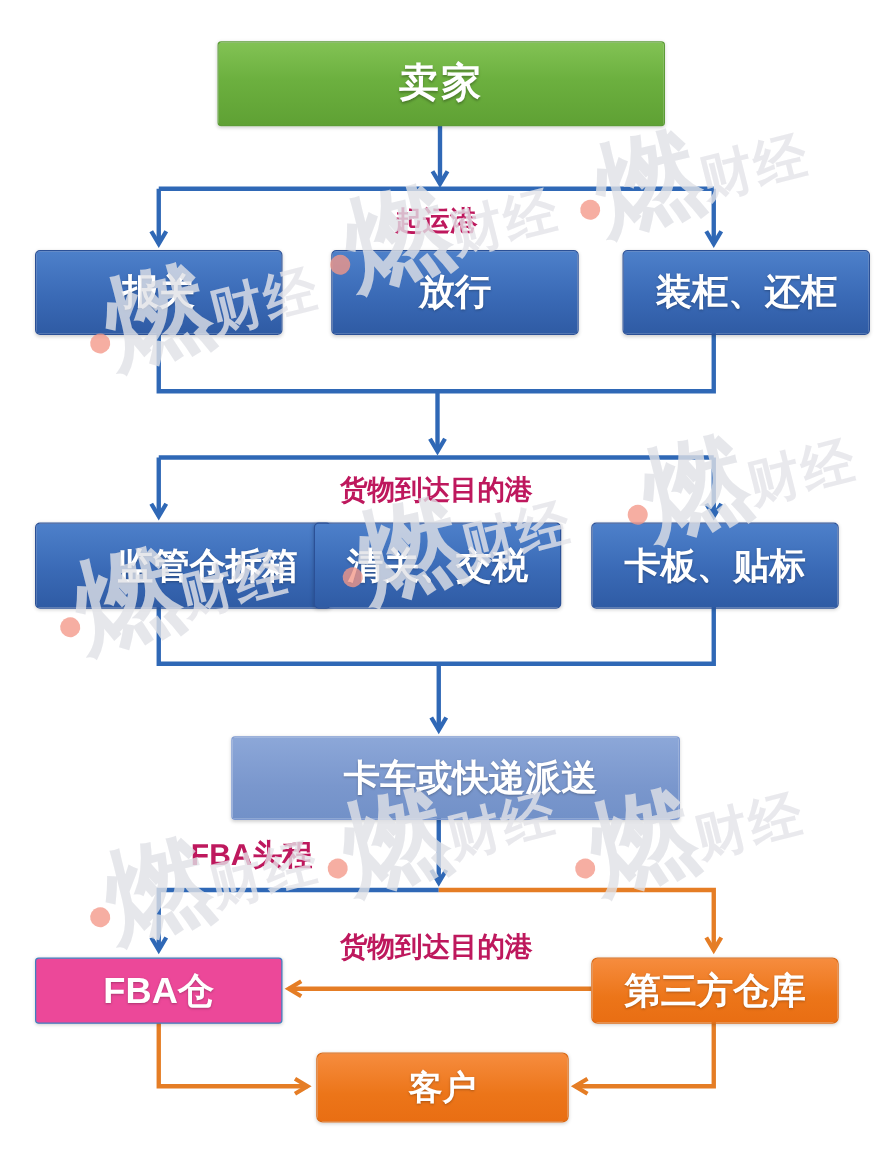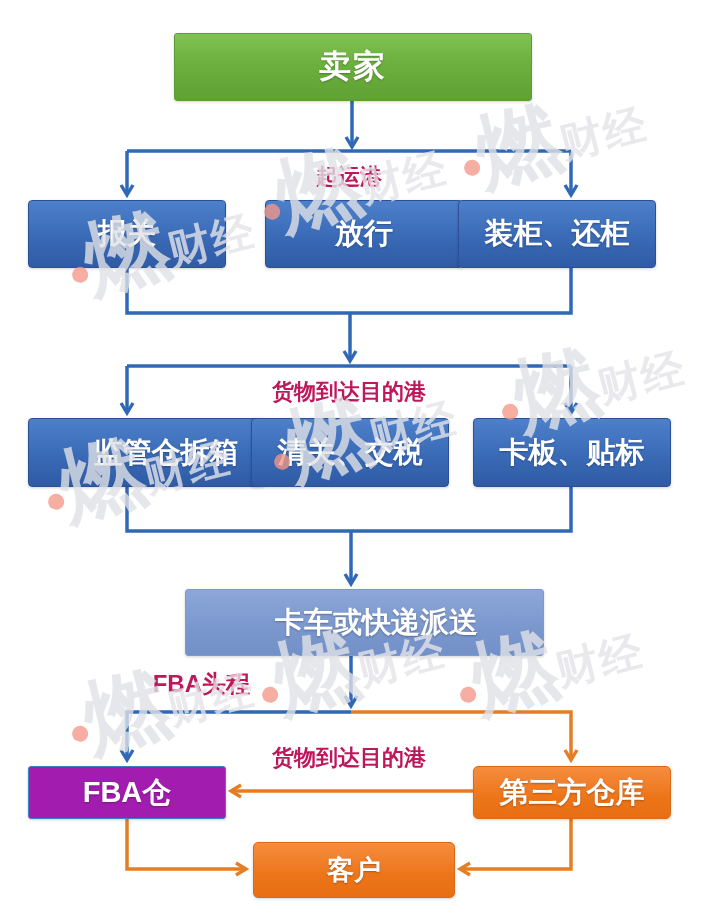--- a/index.html
+++ b/index.html
@@ -61,29 +61,29 @@
       <path d="M473,791 H231" marker-end="url(#ao)"></path>
       <path d="M127,817 V869 H246" marker-end="url(#ao)"></path>
       <path d="M571,817 V869 H460" marker-end="url(#ao)"></path>
     </g>
   </svg>
 
   <div class="node node-blue" style="left:28px;top:200px;width:196px;height:66px;">报关</div>
 
   <div class="node node-green" style="left:174px;top:33px;width:356px;height:66px;">卖家</div>
   <div class="node node-blue" style="left:265px;top:200px;width:196px;height:66px;">放行</div>
-  <div class="node node-blue" style="left:458px;top:200px;width:196px;height:66px;font-family:Liberation Mono, monospace;">装柜、还柜</div>
+  <div class="node node-blue" style="left:498px;top:200px;width:196px;height:66px;font-family:Liberation Mono, monospace;">装柜、还柜</div>
 
   <div class="node node-blue" style="left:28px;top:418px;width:196px;height:67px;padding-left:39px;">监管仓拆箱</div>
   <div class="node node-blue" style="left:251px;top:418px;width:196px;height:67px;">清关、交税</div>
   <div class="node node-blue" style="left:473px;top:418px;width:196px;height:67px;">卡板、贴标</div>
 
   <div class="node node-lightblue" style="left:185px;top:589px;width:333px;height:65px;">卡车或快递派送</div>
 
-  <div class="node node-flatblue" style="left:28px;top:766px;width:196px;height:51px;background:#a21caf;border:1px solid #407fc0;">FBA仓</div>
+  <div class="node node-flatblue" style="left:28px;top:766px;width:196px;height:51px;background:#ec4899;border:1px solid #407fc0;">FBA仓</div>
   <div class="node node-orange" style="left:473px;top:766px;width:196px;height:51px;">第三方仓库</div>
 
   <div class="node node-orange" style="left:253px;top:842px;width:200px;height:54px;font-size:27px;">客户</div>
 
   <div class="stage-label" style="left:249px;top:162px;width:200px;font-size:22px;">起运港</div>
   <div class="stage-label" style="left:199px;top:377px;width:300px;font-size:22px;">货物到达目的港</div>
   <div class="stage-label" style="left:80px;top:668px;width:170px;font-size:24px;text-align:right;">FBA头程</div>
   <div class="stage-label" style="left:199px;top:743px;width:300px;font-size:22px;">货物到达目的港</div>
 
   <div id="wm-layer">

